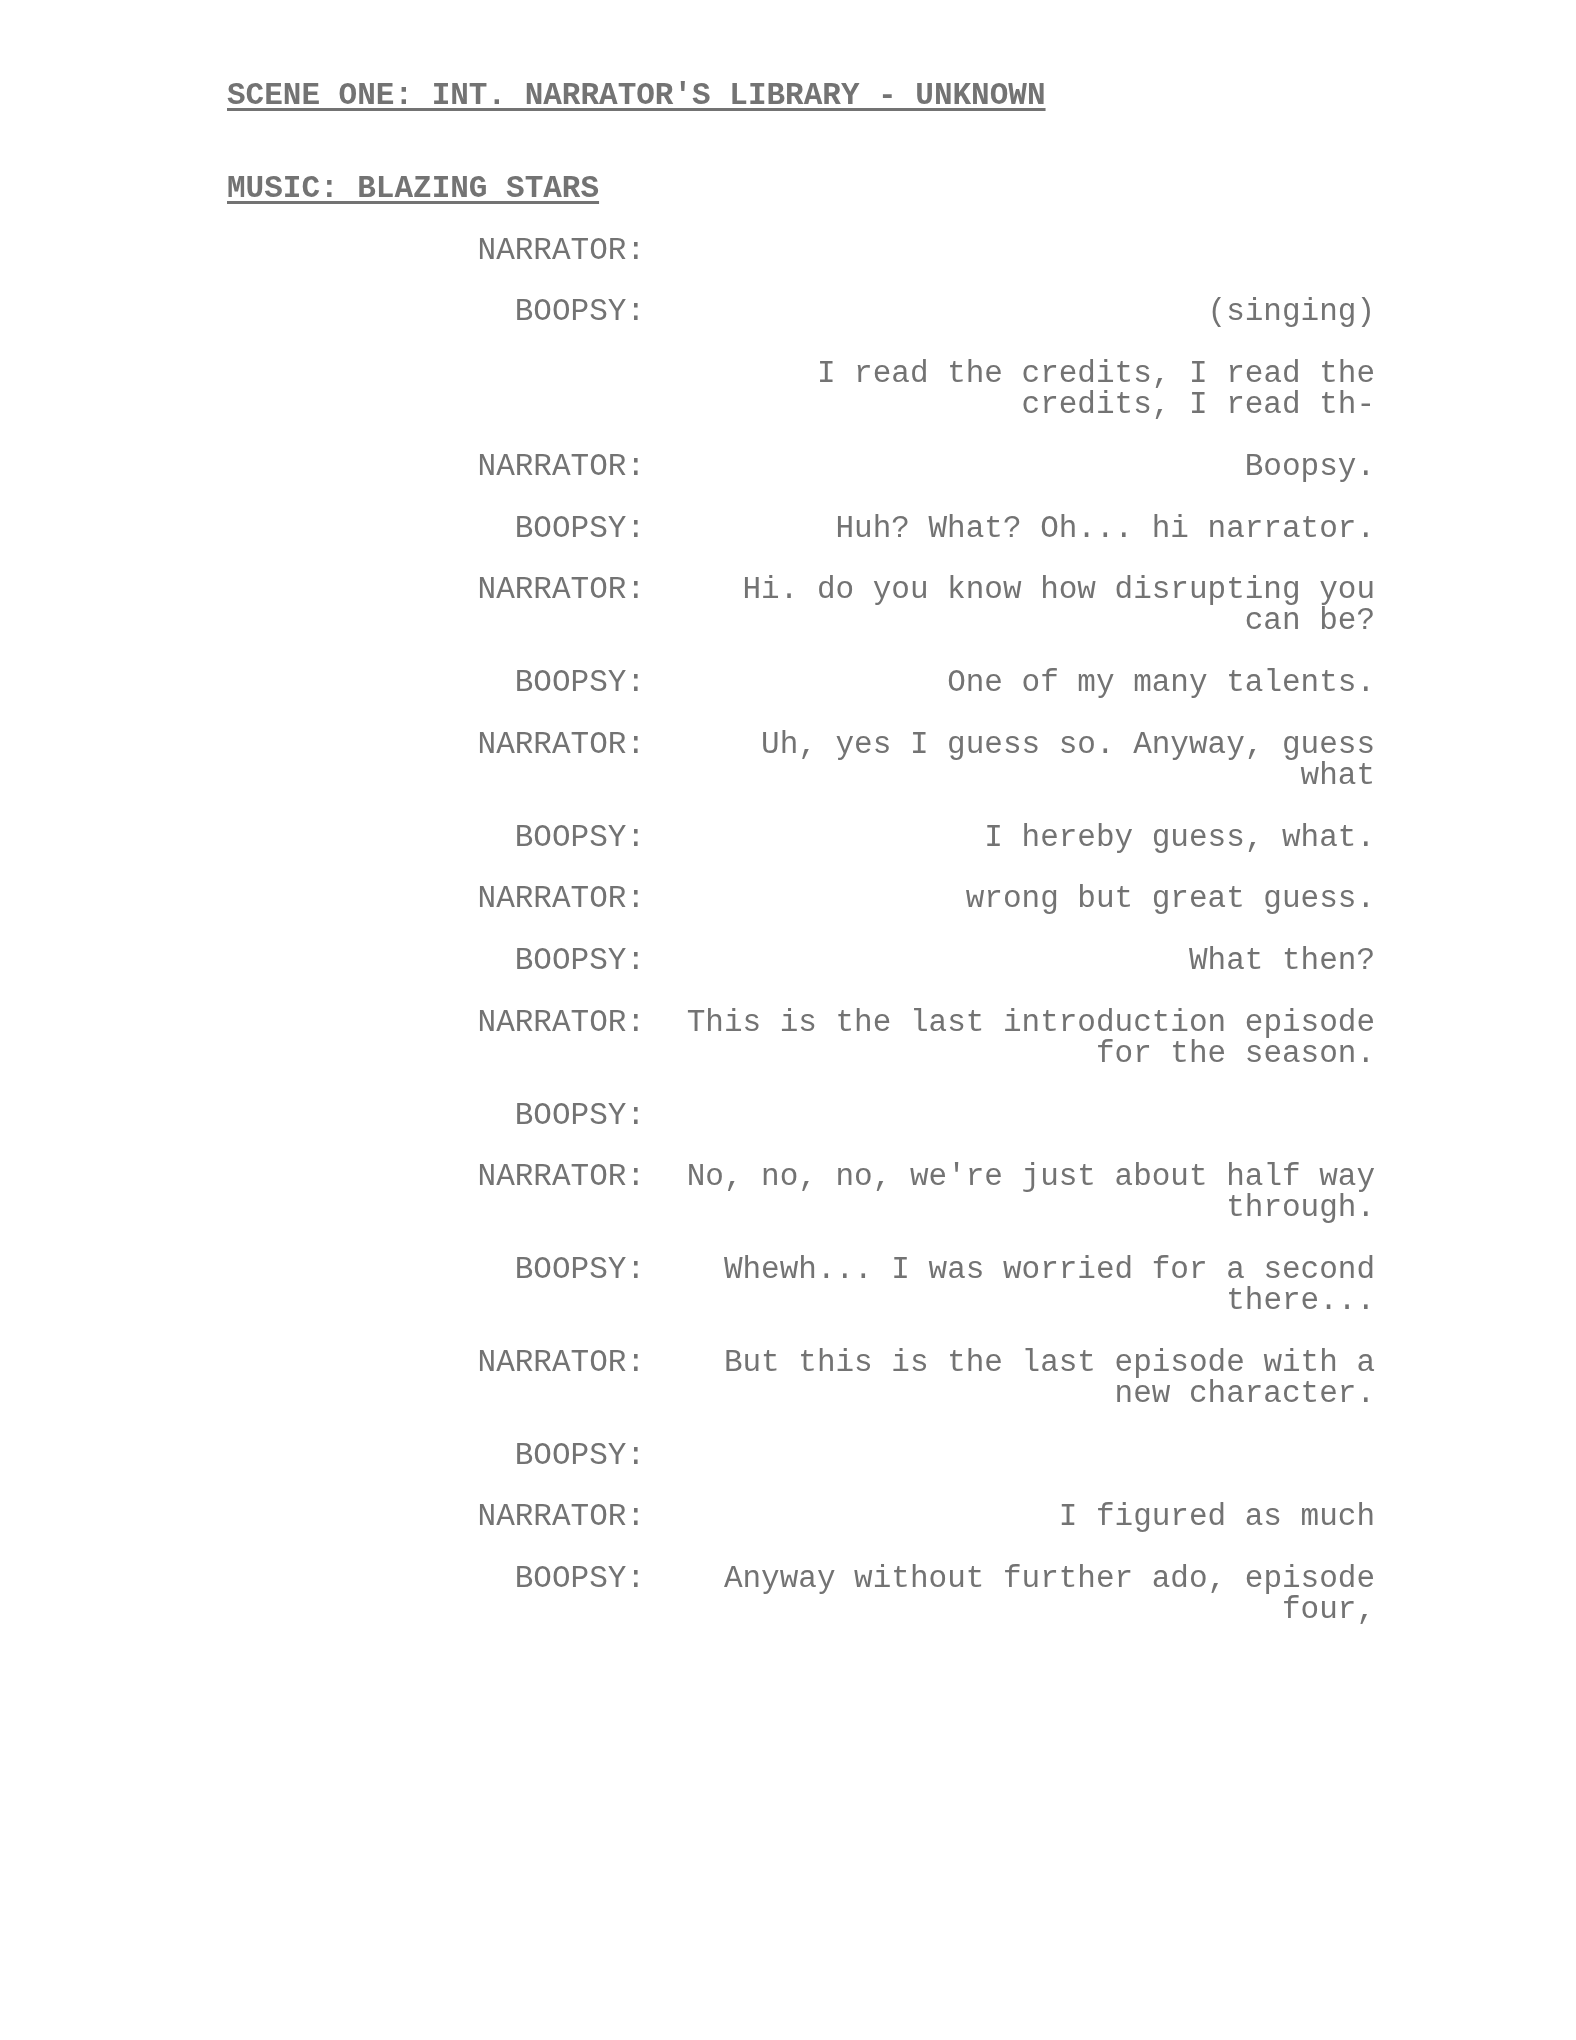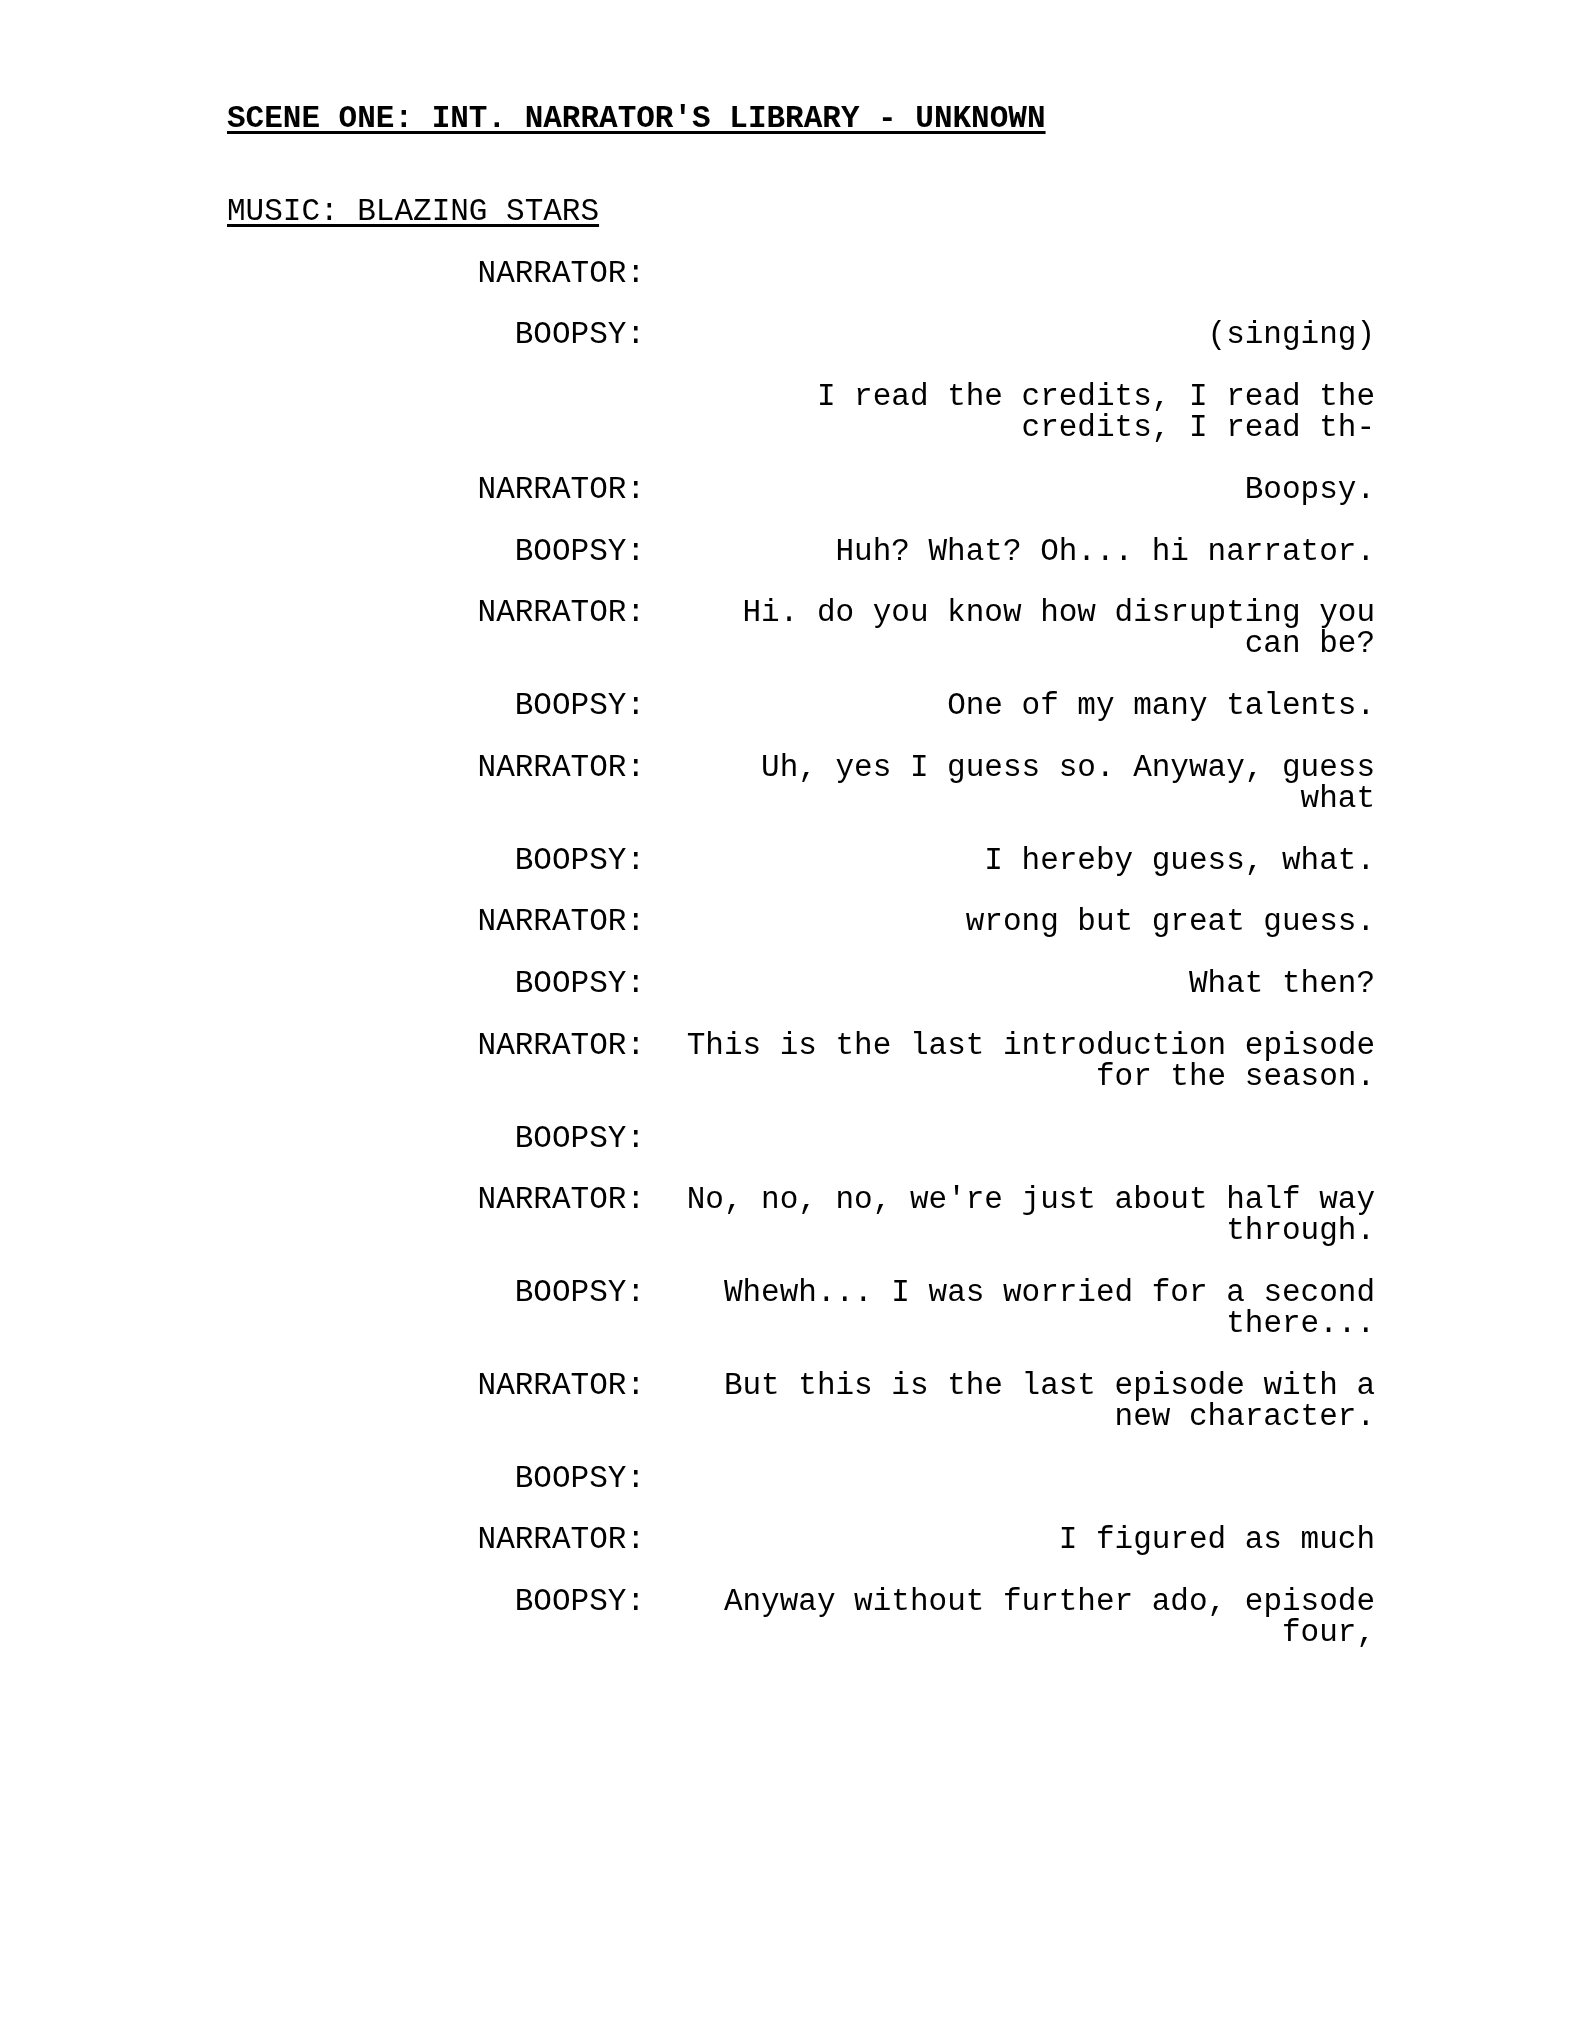--- a/index.html
+++ b/index.html
@@ -6,40 +6,40 @@
     margin: 0;
     padding: 0;
     background: #ffffff;
   }
   .page {
     position: relative;
     width: 1576px;
     height: 2040px;
     box-sizing: border-box;
     background: #ffffff;
-    color: #000000;
+    color: #737373;
     font-family: "Liberation Mono", "DejaVu Sans Mono", monospace;
     font-size: 31px;
     line-height: 30.9px;
-    padding: 104px 90px 0 227px;
+    padding: 81px 90px 0 227px;
     overflow: hidden;
   }
   .scene-heading {
     margin: 0 0 61.8px 0;
     font-size: 31px;
     font-weight: 700;
     letter-spacing: 0;
     text-decoration: underline;
     text-decoration-thickness: 3px;
     text-underline-offset: 4px;
     white-space: pre;
   }
   .music-cue {
     margin: 0 0 30.9px 0;
-    font-weight: 400;
+    font-weight: 700;
     text-decoration: underline;
     text-decoration-thickness: 3px;
     text-underline-offset: 4px;
     white-space: pre;
   }
   .cue {
     display: flex;
     align-items: flex-start;
     margin: 0 0 30.9px 0;
     text-align: right;

